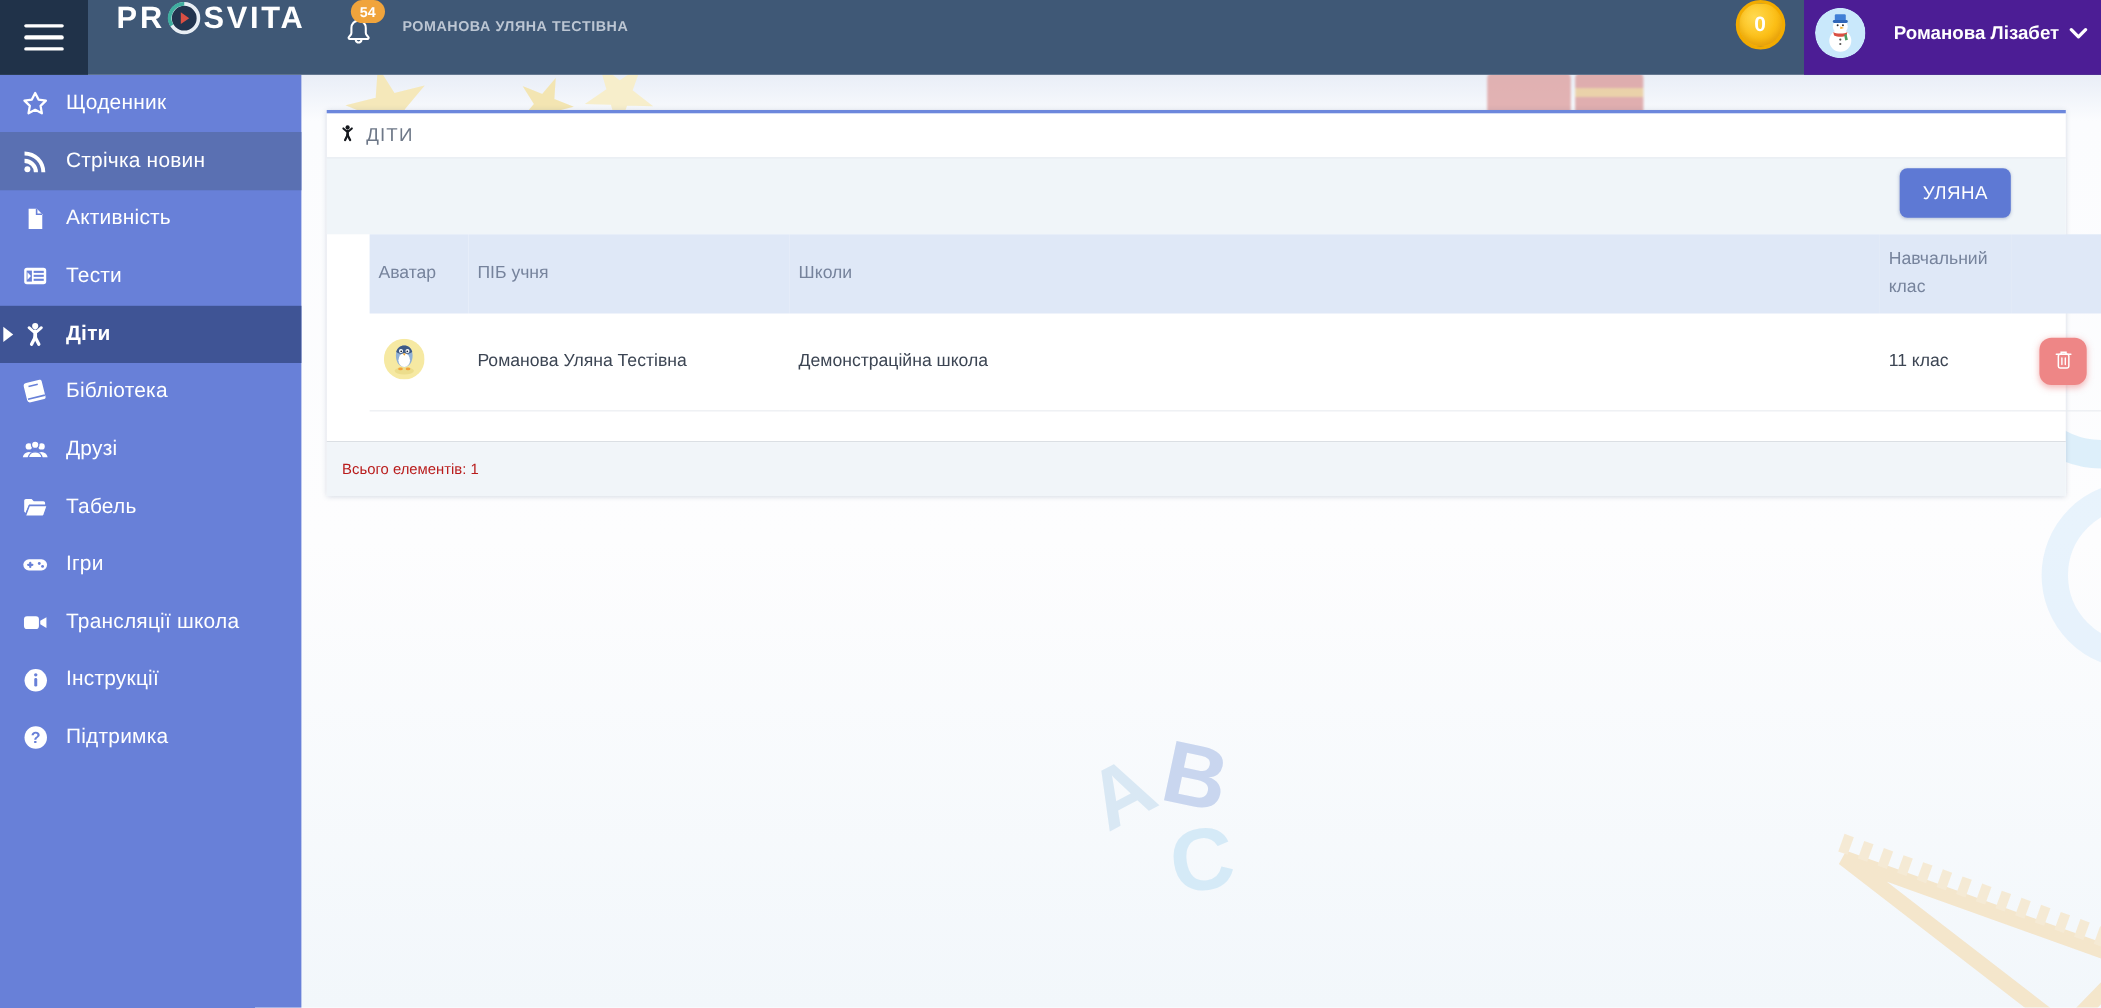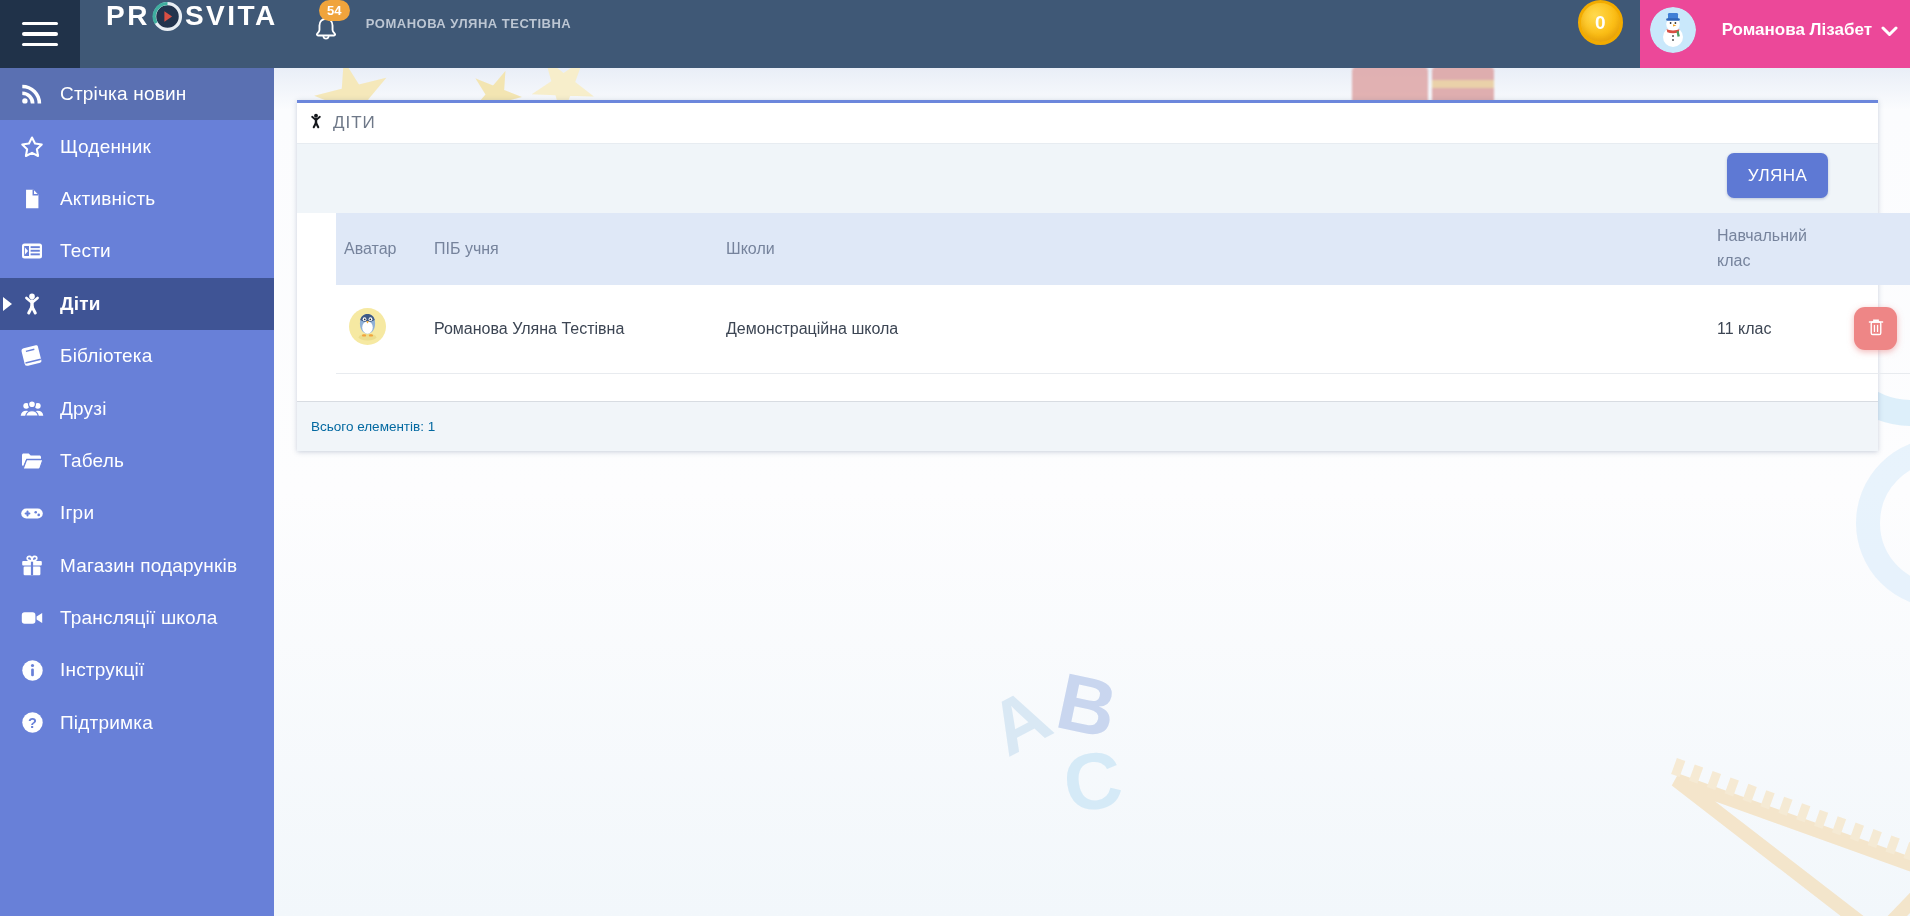--- a/index.html
+++ b/index.html
@@ -8,21 +8,21 @@
   
   .topbar{position:absolute;top:0;left:0;width:1910px;height:68px;background:#3f5876;display:flex;align-items:flex-start;z-index:30;}
   .hamburger{width:80px;height:68px;background:#203249;display:flex;flex-direction:column;justify-content:center;align-items:center;gap:7px;cursor:pointer;flex:0 0 auto;}
   .hamburger span{width:36px;height:3.5px;background:#fff;border-radius:2px;}
   .logo{margin-left:26px;display:flex;align-items:center;color:#fff;font-size:28px;font-weight:bold;letter-spacing:2.5px;}
   .logo .logo-o{margin:0 2px;display:flex;}
   .bell-wrap{position:relative;width:30px;height:34px;margin-left:34px;margin-top:14px;cursor:pointer;flex:0 0 auto;}
   .bell-badge{position:absolute;top:-14px;left:7px;min-width:31px;height:21px;background:#f0a43c;border-radius:11px;color:#fff;font-size:13px;font-weight:bold;display:flex;align-items:center;justify-content:center;padding:0 6px;}
   .student-name{align-self:flex-start;margin-top:16px;margin-left:24px;font-size:13px;font-weight:bold;letter-spacing:.5px;color:#bcc6d3;}
   .coin{margin-left:auto;margin-right:17px;width:45px;height:45px;border-radius:50%;background:radial-gradient(circle at 36% 32%, #ffd94f, #fcbf16 55%, #eea30a 100%);border:3px solid #f2ab00;box-shadow:inset 0 -4px 6px rgba(200,130,0,.35);display:flex;align-items:center;justify-content:center;color:#fff;font-size:19px;font-weight:bold;flex:0 0 auto;}
-  .user{height:68px;background:#ec4899;display:flex;align-items:center;padding:0 12px 8px 10px;min-width:262px;cursor:pointer;flex:0 0 auto;}
+  .user{height:68px;background:#4c1d95;display:flex;align-items:center;padding:0 12px 8px 10px;min-width:262px;cursor:pointer;flex:0 0 auto;}
   .avatar-circle{width:46px;height:46px;border-radius:50%;overflow:hidden;flex:0 0 auto;}
   .uname{margin-left:26px;color:#fff;font-size:17px;font-weight:bold;white-space:nowrap;}
   .user .chev{margin-left:9px;margin-top:3px;}
 
   
   .sidebar{position:absolute;top:68px;left:0;width:274px;height:848px;background:#6880d8;z-index:20;}
   .side-item{position:relative;height:52.4px;display:flex;align-items:center;padding-left:18px;color:#fff;cursor:pointer;}
   .side-item.dim{background:#5a70b2;}
   .side-item.active{background:#3f5495;}
   .side-item.active .lbl{font-weight:bold;}
@@ -52,21 +52,21 @@
   .card-head .ttl{margin-left:9px;}
   .card-toolbar{height:70px;background:#f0f5f9;border-top:1px solid #e7ecf1;display:flex;justify-content:flex-end;}
   .btn-add{margin:9px 50px 0 0;width:101px;height:45px;background:#5e79d4;color:#fff;border:none;border-radius:7px;font-size:17px;letter-spacing:.4px;cursor:pointer;font-family:inherit;box-shadow:0 1px 3px rgba(60,80,140,.3);}
   table{width:100%;border-collapse:collapse;table-layout:fixed;margin-left:39px;}
   thead th{background:#dfe8f7;height:72px;font-weight:normal;font-size:16px;color:#76839c;text-align:left;padding:0 8px;vertical-align:middle;line-height:1.55;}
   tbody td{height:88px;vertical-align:middle;padding:0 8px;font-size:16px;color:#3c4553;border-bottom:1px solid #e8ebef;}
   .avatar-cell .avatar-circle{width:37px;height:37px;margin-left:5px;}
   td.action-cell{text-align:right;padding-right:8px;}
   .del-btn{display:inline-flex;align-items:center;justify-content:center;width:43px;height:43px;border-radius:11px;background:#ee8686;border:none;cursor:pointer;box-shadow:0 2px 6px rgba(232,120,120,.5);vertical-align:middle;margin-right:12px;}
   .empty-strip{height:28px;border-bottom:1px solid #d8dce2;}
-  .card-footer{height:49px;background:#f1f5f9;display:flex;align-items:center;padding-left:14px;font-size:13.5px;color:#0369a1;}
+  .card-footer{height:49px;background:#f1f5f9;display:flex;align-items:center;padding-left:14px;font-size:13.5px;color:#b91c1c;}
 </style>
 </head>
 <body>
 
 <header class="topbar">
   <div class="hamburger">
     <span></span>
       <span></span>
       <span></span>
   </div>
@@ -115,38 +115,38 @@
     <span class="chev">
       <svg width="17" height="11" viewBox="0 0 17 11">
           <path d="M2 2l6.5 6.5L15 2" stroke="#fff" stroke-width="3" fill="none" stroke-linecap="round" stroke-linejoin="round"></path>
         </svg>
     </span>
   </div>
 </header>
 
 <nav class="sidebar">
 
+  <div class="side-item">
+    <span class="ic">
+      <svg width="26" height="26" viewBox="0 0 24 24">
+          <path d="M12 3.2l2.8 5.6 6.2.9-4.5 4.4 1.1 6.2L12 17.4l-5.6 2.9 1.1-6.2L3 9.7l6.2-.9z" fill="none" stroke="#fff" stroke-width="1.9" stroke-linejoin="round"></path>
+        </svg>
+    </span>
+    <span class="lbl">Щоденник</span>
+  </div>
+
   <div class="side-item dim">
     <span class="ic">
       <svg width="24" height="24" viewBox="0 0 24 24" fill="#fff">
           <circle cx="4.9" cy="18.9" r="2.7"></circle>
           <path d="M2.3 9.4a12.2 12.2 0 0 1 12.2 12.2h-3.7a8.5 8.5 0 0 0-8.5-8.5z"></path>
           <path d="M2.3 2.7A18.9 18.9 0 0 1 21.2 21.6h-3.6A15.3 15.3 0 0 0 2.3 6.3z"></path>
         </svg>
     </span>
     <span class="lbl">Стрічка новин</span>
-  </div>
-
-  <div class="side-item">
-    <span class="ic">
-      <svg width="26" height="26" viewBox="0 0 24 24">
-          <path d="M12 3.2l2.8 5.6 6.2.9-4.5 4.4 1.1 6.2L12 17.4l-5.6 2.9 1.1-6.2L3 9.7l6.2-.9z" fill="none" stroke="#fff" stroke-width="1.9" stroke-linejoin="round"></path>
-        </svg>
-    </span>
-    <span class="lbl">Щоденник</span>
   </div>
 
   <div class="side-item">
     <span class="ic">
       <svg width="22" height="24" viewBox="0 0 24 24">
           <path fill="#fff" d="M5.5 2h8.2L19 7.3V22H5.5z"></path>
           <path d="M13.4 2v5.4h5.4" fill="none" stroke="#6880d8" stroke-width="1.6"></path>
         </svg>
     </span>
     <span class="lbl">Активність</span>
@@ -235,33 +235,20 @@
             <rect x="4.6" y="11.5" width="5.8" height="2" rx="1"></rect>
             <rect x="6.5" y="9.6" width="2" height="5.8" rx="1"></rect>
             <circle cx="15.7" cy="11.3" r="1.3"></circle>
             <circle cx="18.7" cy="13.9" r="1.3"></circle>
           </g>
         </svg>
     </span>
     <span class="lbl">Ігри</span>
   </div>
 
-  <div class="side-item">
-    <span class="ic">
-      <svg width="24" height="24" viewBox="0 0 24 24">
-          <g fill="#fff">
-            <rect x="2.2" y="7" width="19.6" height="4.4" rx="1"></rect>
-            <rect x="3.6" y="12.6" width="16.8" height="8.6" rx="1.2"></rect>
-          </g>
-          <rect x="10.9" y="7" width="2.2" height="14.2" fill="#6880d8"></rect>
-          <path d="M12 6.8C9.2 6.8 7.2 5.8 7.2 4.3 7.2 3.1 8.1 2.3 9.3 2.3c1.8 0 2.7 2.2 2.7 4.5zm0 0c2.8 0 4.8-1 4.8-2.5 0-1.2-.9-2-2.1-2-1.8 0-2.7 2.2-2.7 4.5z" fill="none" stroke="#fff" stroke-width="1.7"></path>
-        </svg>
-    </span>
-    <span class="lbl">Магазин подарунків</span>
-  </div>
 
   <div class="side-item">
     <span class="ic">
       <svg width="26" height="24" viewBox="0 0 24 24">
           <rect x="1.8" y="6.2" width="13.6" height="11.6" rx="2.8" fill="#fff"></rect>
           <path d="M16.6 10.4l5.6-3.3v9.8l-5.6-3.3z" fill="#fff"></path>
         </svg>
     </span>
     <span class="lbl">Трансляції школа</span>
   </div>

